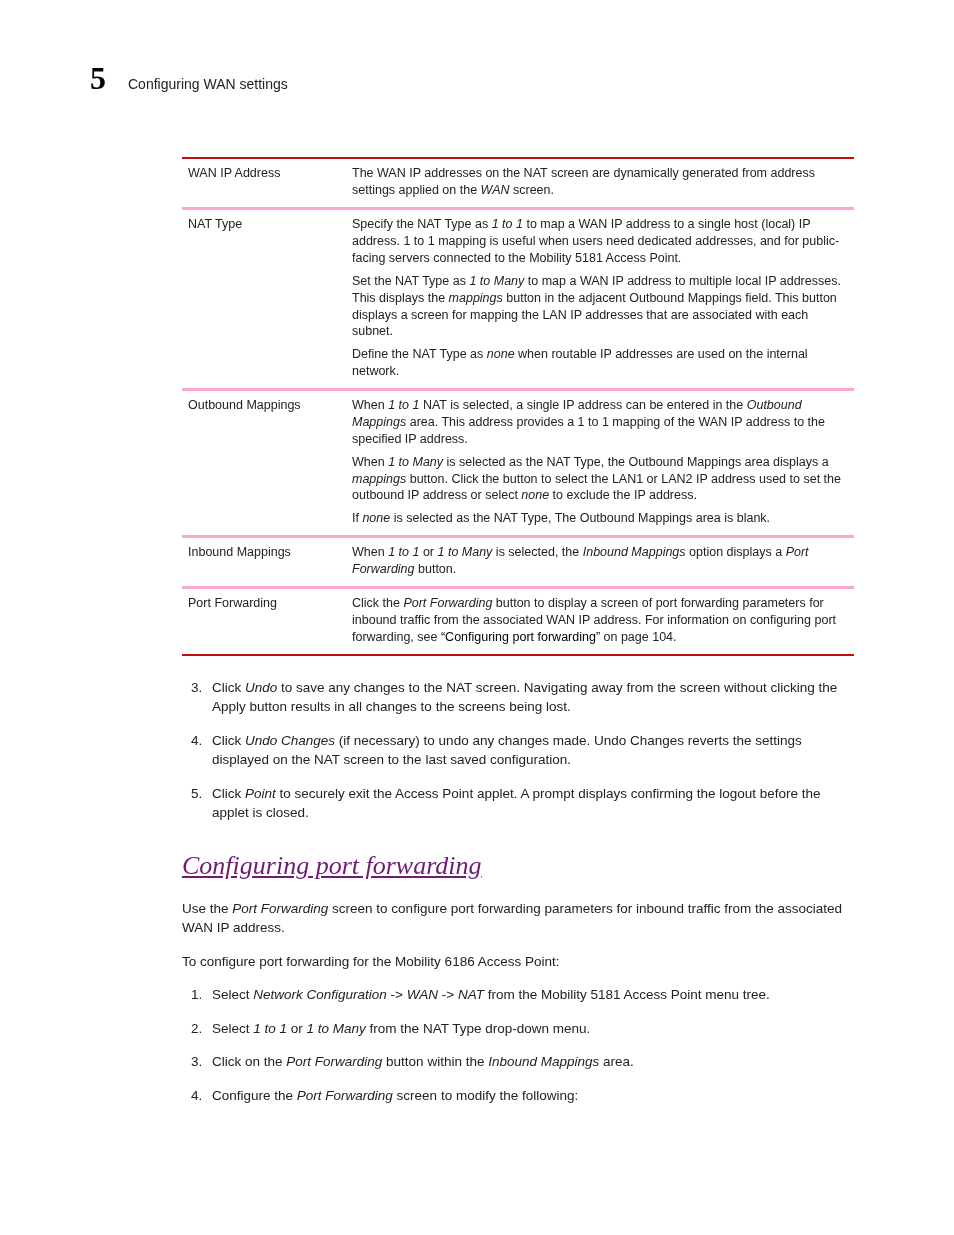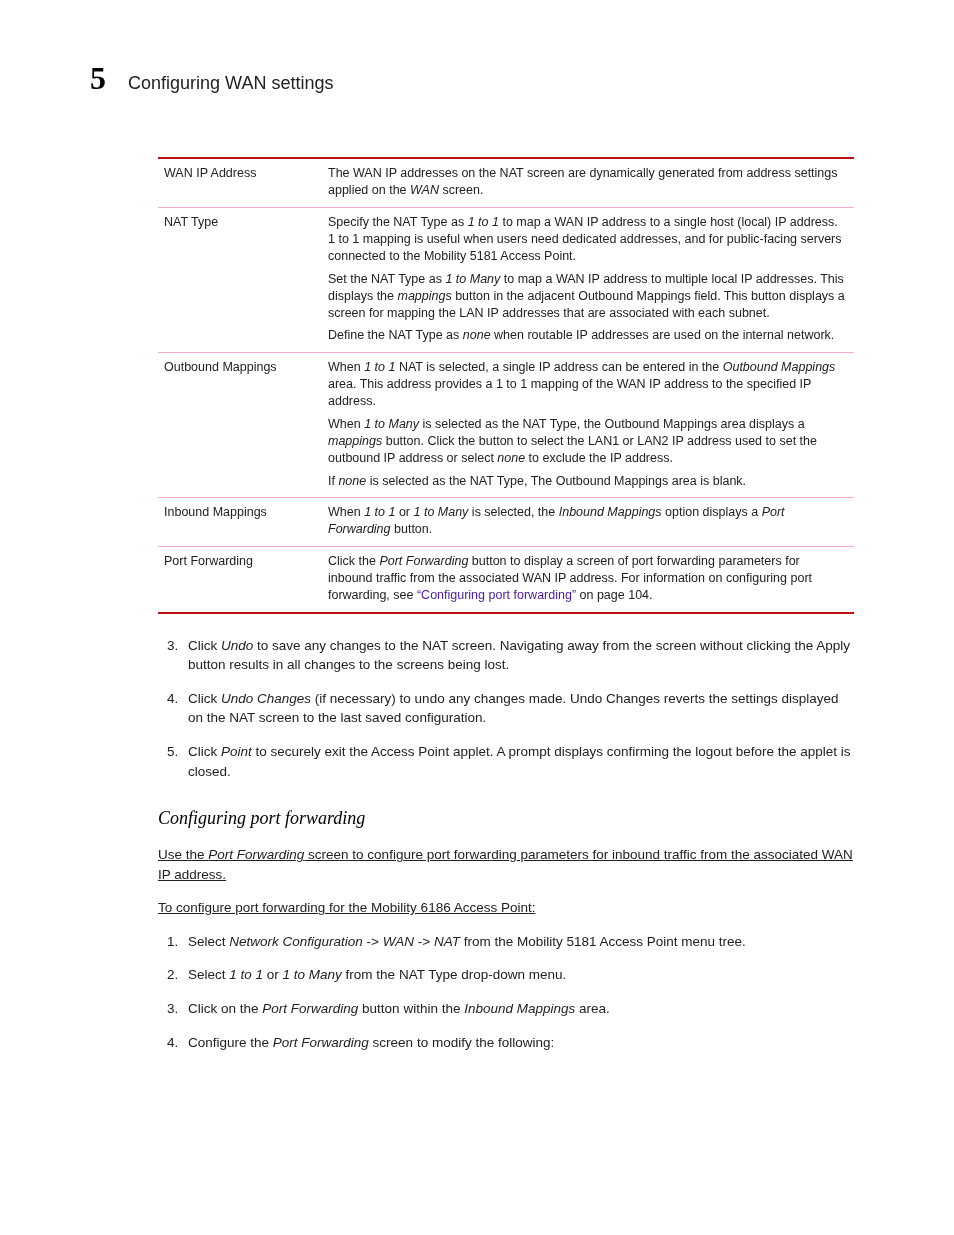--- a/index.html
+++ b/index.html
@@ -23,69 +23,70 @@
     gap: 22px;
     margin-bottom: 56px;
   }
   .chap-num {
     font-family: Georgia, "Times New Roman", serif;
     font-size: 32px;
     font-weight: bold;
     color: #000;
   }
   .header-title {
-    font-size: 18px;
+    font-size: 14px;
     color: #222;
   }
   .content {
-    margin-left: 68px;
+    margin-left: 92px;
   }
   .def-table {
     border-collapse: collapse;
     width: 100%;
     margin-bottom: 22px;
     font-size: 12.5px;
     line-height: 1.35;
     table-layout: fixed;
   }
   .def-table tr:first-child td { border-top: 2px solid #b11; }
   .def-table tr:last-child td  { border-bottom: 2px solid #b11; }
   .def-table td {
-    border-top: 1px solid #f9a8d4;
+    border-top: 3px solid #f9a8d4;
     padding: 6px 8px 8px 6px;
     vertical-align: top;
   }
   .def-table td.term {
     width: 150px;
     font-weight: normal;
   }
   .desc p { margin: 0 0 6px 0; }
   .desc p:last-child { margin-bottom: 0; }
   em, .it { font-style: italic; }
-  .link { color: #4c1d95; }
+  .link { color: #000000; }
 
   ol.steps {
     list-style: decimal;
     padding-left: 24px;
     margin: 0 0 24px 0;
   }
   ol.steps li {
     margin: 0 0 14px 0;
     padding-left: 6px;
   }
 
   .section-heading {
     font-family: Georgia, "Times New Roman", serif;
     font-style: italic;
-    font-size: 18px;
+    font-size: 26px;
     font-weight: normal;
-    color: #000000;
+    color: #701a75;
     margin: 16px 0 14px 0;
+    text-decoration: underline;
   }
-  .para { margin: 0 0 14px 0; text-decoration: underline; }
+  .para { margin: 0 0 14px 0; }
 </style>
 </head>
 <body>
 
 <div class="page">
 
   <div class="header-row">
     <div class="chap-num">5</div>
     <div class="header-title">Configuring WAN settings</div>
   </div>

